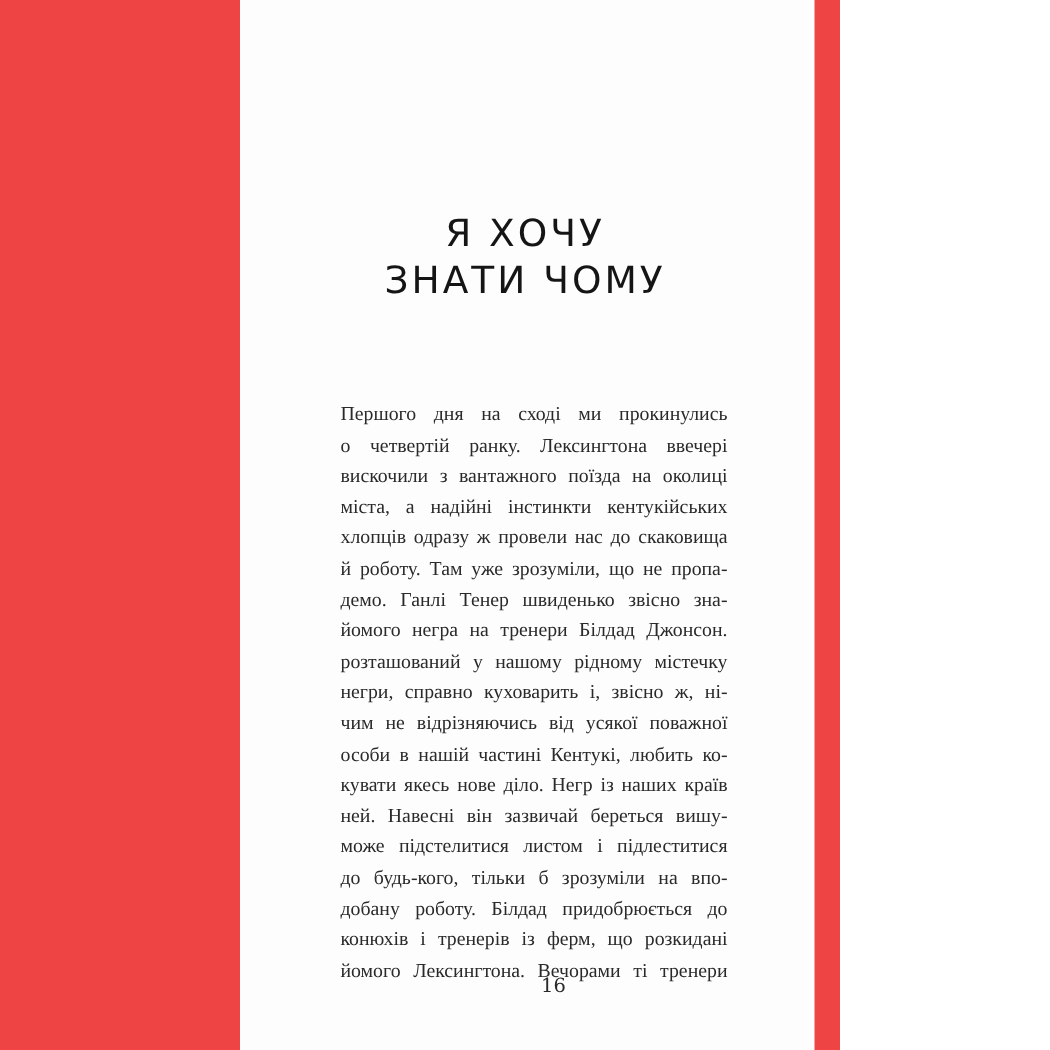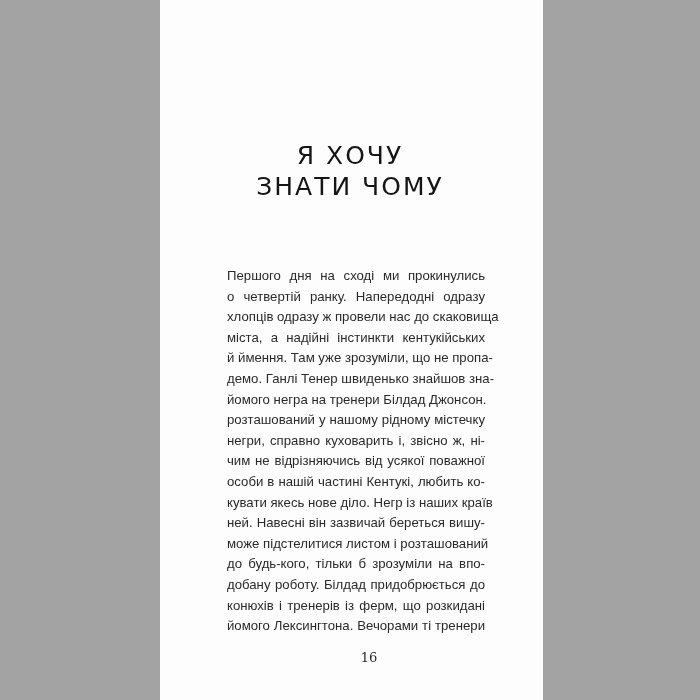--- a/index.html
+++ b/index.html
@@ -5,23 +5,23 @@
     html, body {
       margin: 0;
       padding: 0;
       width: 700px;
       height: 700px;
       background: #ffffff;
       overflow: hidden;
     }
     .stage {
       position: relative;
-      width: 700px;
+      width: 560px;
       height: 700px;
-      background: #a3a3a3;
+      background: #ef4444;
     }
     .page {
       position: absolute;
       left: 160px;
       top: 0;
       width: 383px;
       height: 700px;
       background: #fdfdfd;
     }
     .chapter-title {
@@ -39,21 +39,21 @@
       margin: 0;
     }
     .chapter-title span {
       display: block;
     }
     .body-text {
       position: absolute;
       left: 227px;
       top: 266px;
       width: 258px;
-      font-family: Liberation Sans, sans-serif;
+      font-family: Liberation Serif, serif;
       font-size: 13.2px;
       line-height: 20.6px;
       color: #2a2a2a;
       margin: 0;
     }
     .line {
       display: block;
       white-space: nowrap;
       text-align: justify;
       text-align-last: justify;
@@ -81,33 +81,34 @@
 <div class="stage">
   <div class="page"></div>
 
   <h1 class="chapter-title">
     <span>Я ХОЧУ</span>
     <span>ЗНАТИ ЧОМУ</span>
   </h1>
 
   <div class="body-text">
     <span class="line">Першого дня на сході ми прокинулись</span>
-    <span class="line">о четвертій ранку. Напередодні одразу</span>
+    <span class="line">о четвертій ранку. Лексингтона ввечері</span>
+    <span class="line">вискочили з вантажного поїзда на околиці</span>
+    <span class="line">міста, а надійні інстинкти кентукійських</span>
     <span class="line">хлопців одразу ж провели нас до скаковища</span>
-    <span class="line">міста, а надійні інстинкти кентукійських</span>
-    <span class="line">й ймення. Там уже зрозуміли, що не пропа-</span>
-    <span class="line">демо. Ганлі Тенер швиденько знайшов зна-</span>
+    <span class="line">й роботу. Там уже зрозуміли, що не пропа-</span>
+    <span class="line">демо. Ганлі Тенер швиденько звісно зна-</span>
     <span class="line">йомого негра на тренери Білдад Джонсон.</span>
     <span class="line">розташований у нашому рідному містечку</span>
     <span class="line">негри, справно куховарить і, звісно ж, ні-</span>
     <span class="line">чим не відрізняючись від усякої поважної</span>
     <span class="line">особи в нашій частині Кентукі, любить ко-</span>
     <span class="line">кувати якесь нове діло. Негр із наших країв</span>
     <span class="line">ней. Навесні він зазвичай береться вишу-</span>
-    <span class="line">може підстелитися листом і розташований</span>
+    <span class="line">може підстелитися листом і підлеститися</span>
     <span class="line">до будь-кого, тільки б зрозуміли на впо-</span>
     <span class="line">добану роботу. Білдад придобрюється до</span>
     <span class="line">конюхів і тренерів із ферм, що розкидані</span>
     <span class="line last">йомого Лексингтона. Вечорами ті тренери</span>
   </div>
 
   <div class="page-number">16</div>
 </div>
 
 </body></html>

